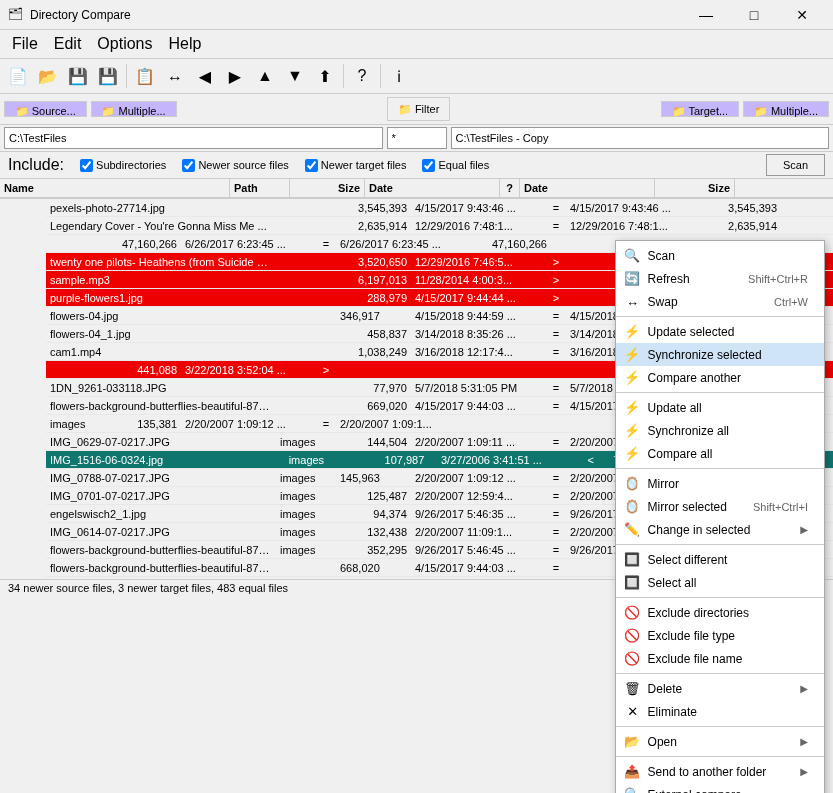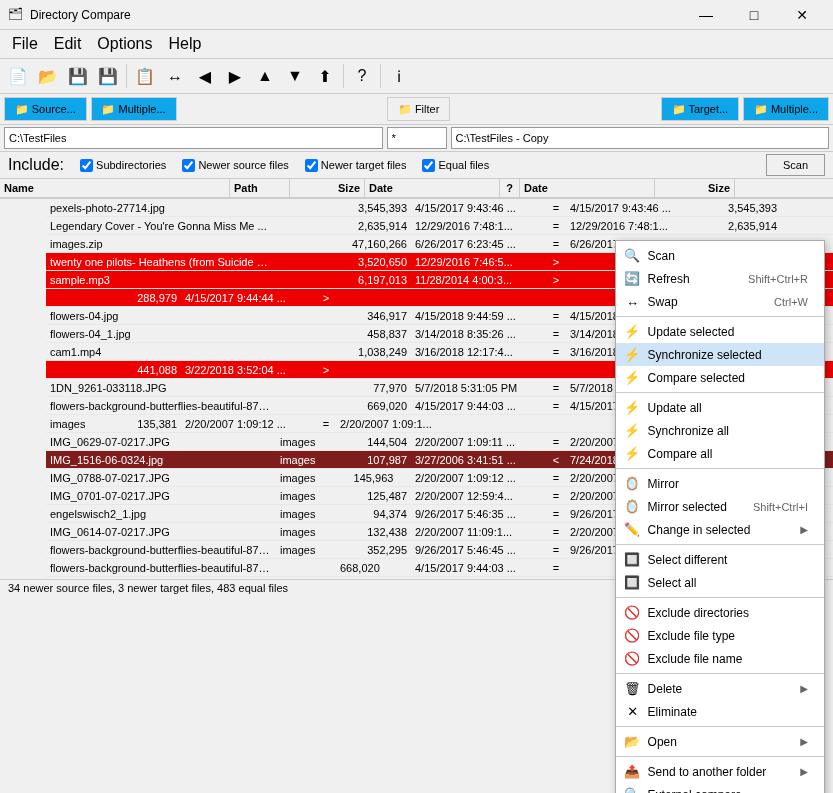--- a/index.html
+++ b/index.html
@@ -59,25 +59,25 @@
     .source-target-bar {
       display: flex;
       background: #f0f0f0;
       padding: 3px 4px;
       border-bottom: 1px solid #ccc;
       gap: 4px;
       align-items: center;
     }
     .source-btn, .multiple-btn {
       padding: 3px 10px;
-      background: #0ea5e9;
+      background: #c4b5fd;
       border: 1px solid #ccc;
       cursor: pointer;
       font-size: 11px;
-      height: 24px;
+      height: 16px;
     }
     .filter-section {
       display: flex; align-items: center; gap: 4px;
       flex: 0 0 auto;
     }
     .filter-btn {
       padding: 3px 10px;
       background: #f0f0f0;
       border: 1px solid #ccc;
       cursor: pointer;
@@ -153,21 +153,21 @@
       margin-left: 46px;
     }
     .file-row {
       display: flex;
       font-size: 11px;
       height: 18px;
       align-items: center;
       border-bottom: 1px solid #e8e8e8;
     }
     .file-row.selected-red { background: #e00; color: white; }
-    .file-row.selected-green { background: #7f1d1d; color: white; }
+    .file-row.selected-green { background: #0f766e; color: white; justify-content: space-between; }
     .file-row .cell {
       padding: 1px 4px;
       overflow: hidden;
       white-space: nowrap;
       text-overflow: ellipsis;
     }
 
     
     .col-name { width: 230px; min-width: 230px; }
     .col-path { width: 60px; min-width: 60px; }
@@ -323,21 +323,20 @@
       <div class="file-row normal">
     <div class="cell col-name">Legendary Cover - You're Gonna Miss Me ...</div>
     <div class="cell col-path"></div>
     <div class="cell col-size-l" style="text-align:right">2,635,914</div>
     <div class="cell col-date-l">12/29/2016 7:48:1...</div>
     <div class="cell col-diff" style="text-align:center">=</div>
     <div class="cell col-date-r">12/29/2016 7:48:1...</div>
     <div class="cell col-size-r" style="text-align:right">2,635,914</div>
   </div>
       <div class="file-row normal">
-    <div class="cell col-name">images.zip</div>
     <div class="cell col-path"></div>
     <div class="cell col-size-l" style="text-align:right">47,160,266</div>
     <div class="cell col-date-l">6/26/2017 6:23:45 ...</div>
     <div class="cell col-diff" style="text-align:center">=</div>
     <div class="cell col-date-r">6/26/2017 6:23:45 ...</div>
     <div class="cell col-size-r" style="text-align:right">47,160,266</div>
   </div>
       <div class="file-row selected-red">
     <div class="cell col-name">twenty one pilots- Heathens (from Suicide S...</div>
     <div class="cell col-path"></div>
@@ -350,31 +349,32 @@
       <div class="file-row selected-red">
     <div class="cell col-name">sample.mp3</div>
     <div class="cell col-path"></div>
     <div class="cell col-size-l" style="text-align:right">6,197,013</div>
     <div class="cell col-date-l">11/28/2014 4:00:3...</div>
     <div class="cell col-diff" style="text-align:center">&gt;</div>
     <div class="cell col-date-r"></div>
     <div class="cell col-size-r" style="text-align:right"></div>
   </div>
       <div class="file-row selected-red">
+    <div class="cell col-name">purple-flowers1.jpg</div>
     <div class="cell col-path"></div>
     <div class="cell col-size-l" style="text-align:right">288,979</div>
     <div class="cell col-date-l">4/15/2017 9:44:44 ...</div>
     <div class="cell col-diff" style="text-align:center">&gt;</div>
     <div class="cell col-date-r"></div>
     <div class="cell col-size-r" style="text-align:right"></div>
   </div>
       <div class="file-row normal">
     <div class="cell col-name">flowers-04.jpg</div>
     <div class="cell col-path"></div>
-    <div class="cell col-size-l" style="text-align:right">346,917</div>
+    <div class="cell col-size-l" style="text-align:left">346,917</div>
     <div class="cell col-date-l">4/15/2018 9:44:59 ...</div>
     <div class="cell col-diff" style="text-align:center">=</div>
     <div class="cell col-date-r">4/15/2018 9:44:5...</div>
     <div class="cell col-size-r" style="text-align:right"></div>
   </div>
       <div class="file-row normal">
     <div class="cell col-name">flowers-04_1.jpg</div>
     <div class="cell col-path"></div>
     <div class="cell col-size-l" style="text-align:right">458,837</div>
     <div class="cell col-date-l">3/14/2018 8:35:26 ...</div>
@@ -439,21 +439,21 @@
     <div class="cell col-path">images</div>
     <div class="cell col-size-l" style="text-align:right">107,987</div>
     <div class="cell col-date-l">3/27/2006 3:41:51 ...</div>
     <div class="cell col-diff" style="text-align:center">&lt;</div>
     <div class="cell col-date-r">7/24/2018 10:31...</div>
     <div class="cell col-size-r" style="text-align:right"></div>
   </div>
       <div class="file-row normal">
     <div class="cell col-name">IMG_0788-07-0217.JPG</div>
     <div class="cell col-path">images</div>
-    <div class="cell col-size-l" style="text-align:center">145,963</div>
+    <div class="cell col-size-l" style="text-align:left">145,963</div>
     <div class="cell col-date-l">2/20/2007 1:09:12 ...</div>
     <div class="cell col-diff" style="text-align:center">=</div>
     <div class="cell col-date-r">2/20/2007 1:09:1...</div>
     <div class="cell col-size-r" style="text-align:right"></div>
   </div>
       <div class="file-row normal">
     <div class="cell col-name">IMG_0701-07-0217.JPG</div>
     <div class="cell col-path">images</div>
     <div class="cell col-size-l" style="text-align:right">125,487</div>
     <div class="cell col-date-l">2/20/2007 12:59:4...</div>
@@ -529,21 +529,21 @@
     <span class="ctx-label">Update selected</span>
 
   </div>
     <div class="ctx-item highlighted">
     <span class="ctx-icon">⚡</span>
     <span class="ctx-label">Synchronize selected</span>
 
   </div>
     <div class="ctx-item">
     <span class="ctx-icon">⚡</span>
-    <span class="ctx-label">Compare selected</span>
+    <span class="ctx-label">Compare another</span>
 
   </div>
     <div class="ctx-separator"></div>
     <div class="ctx-item">
     <span class="ctx-icon">⚡</span>
     <span class="ctx-label">Update all</span>
 
   </div>
     <div class="ctx-item">
     <span class="ctx-icon">⚡</span>

